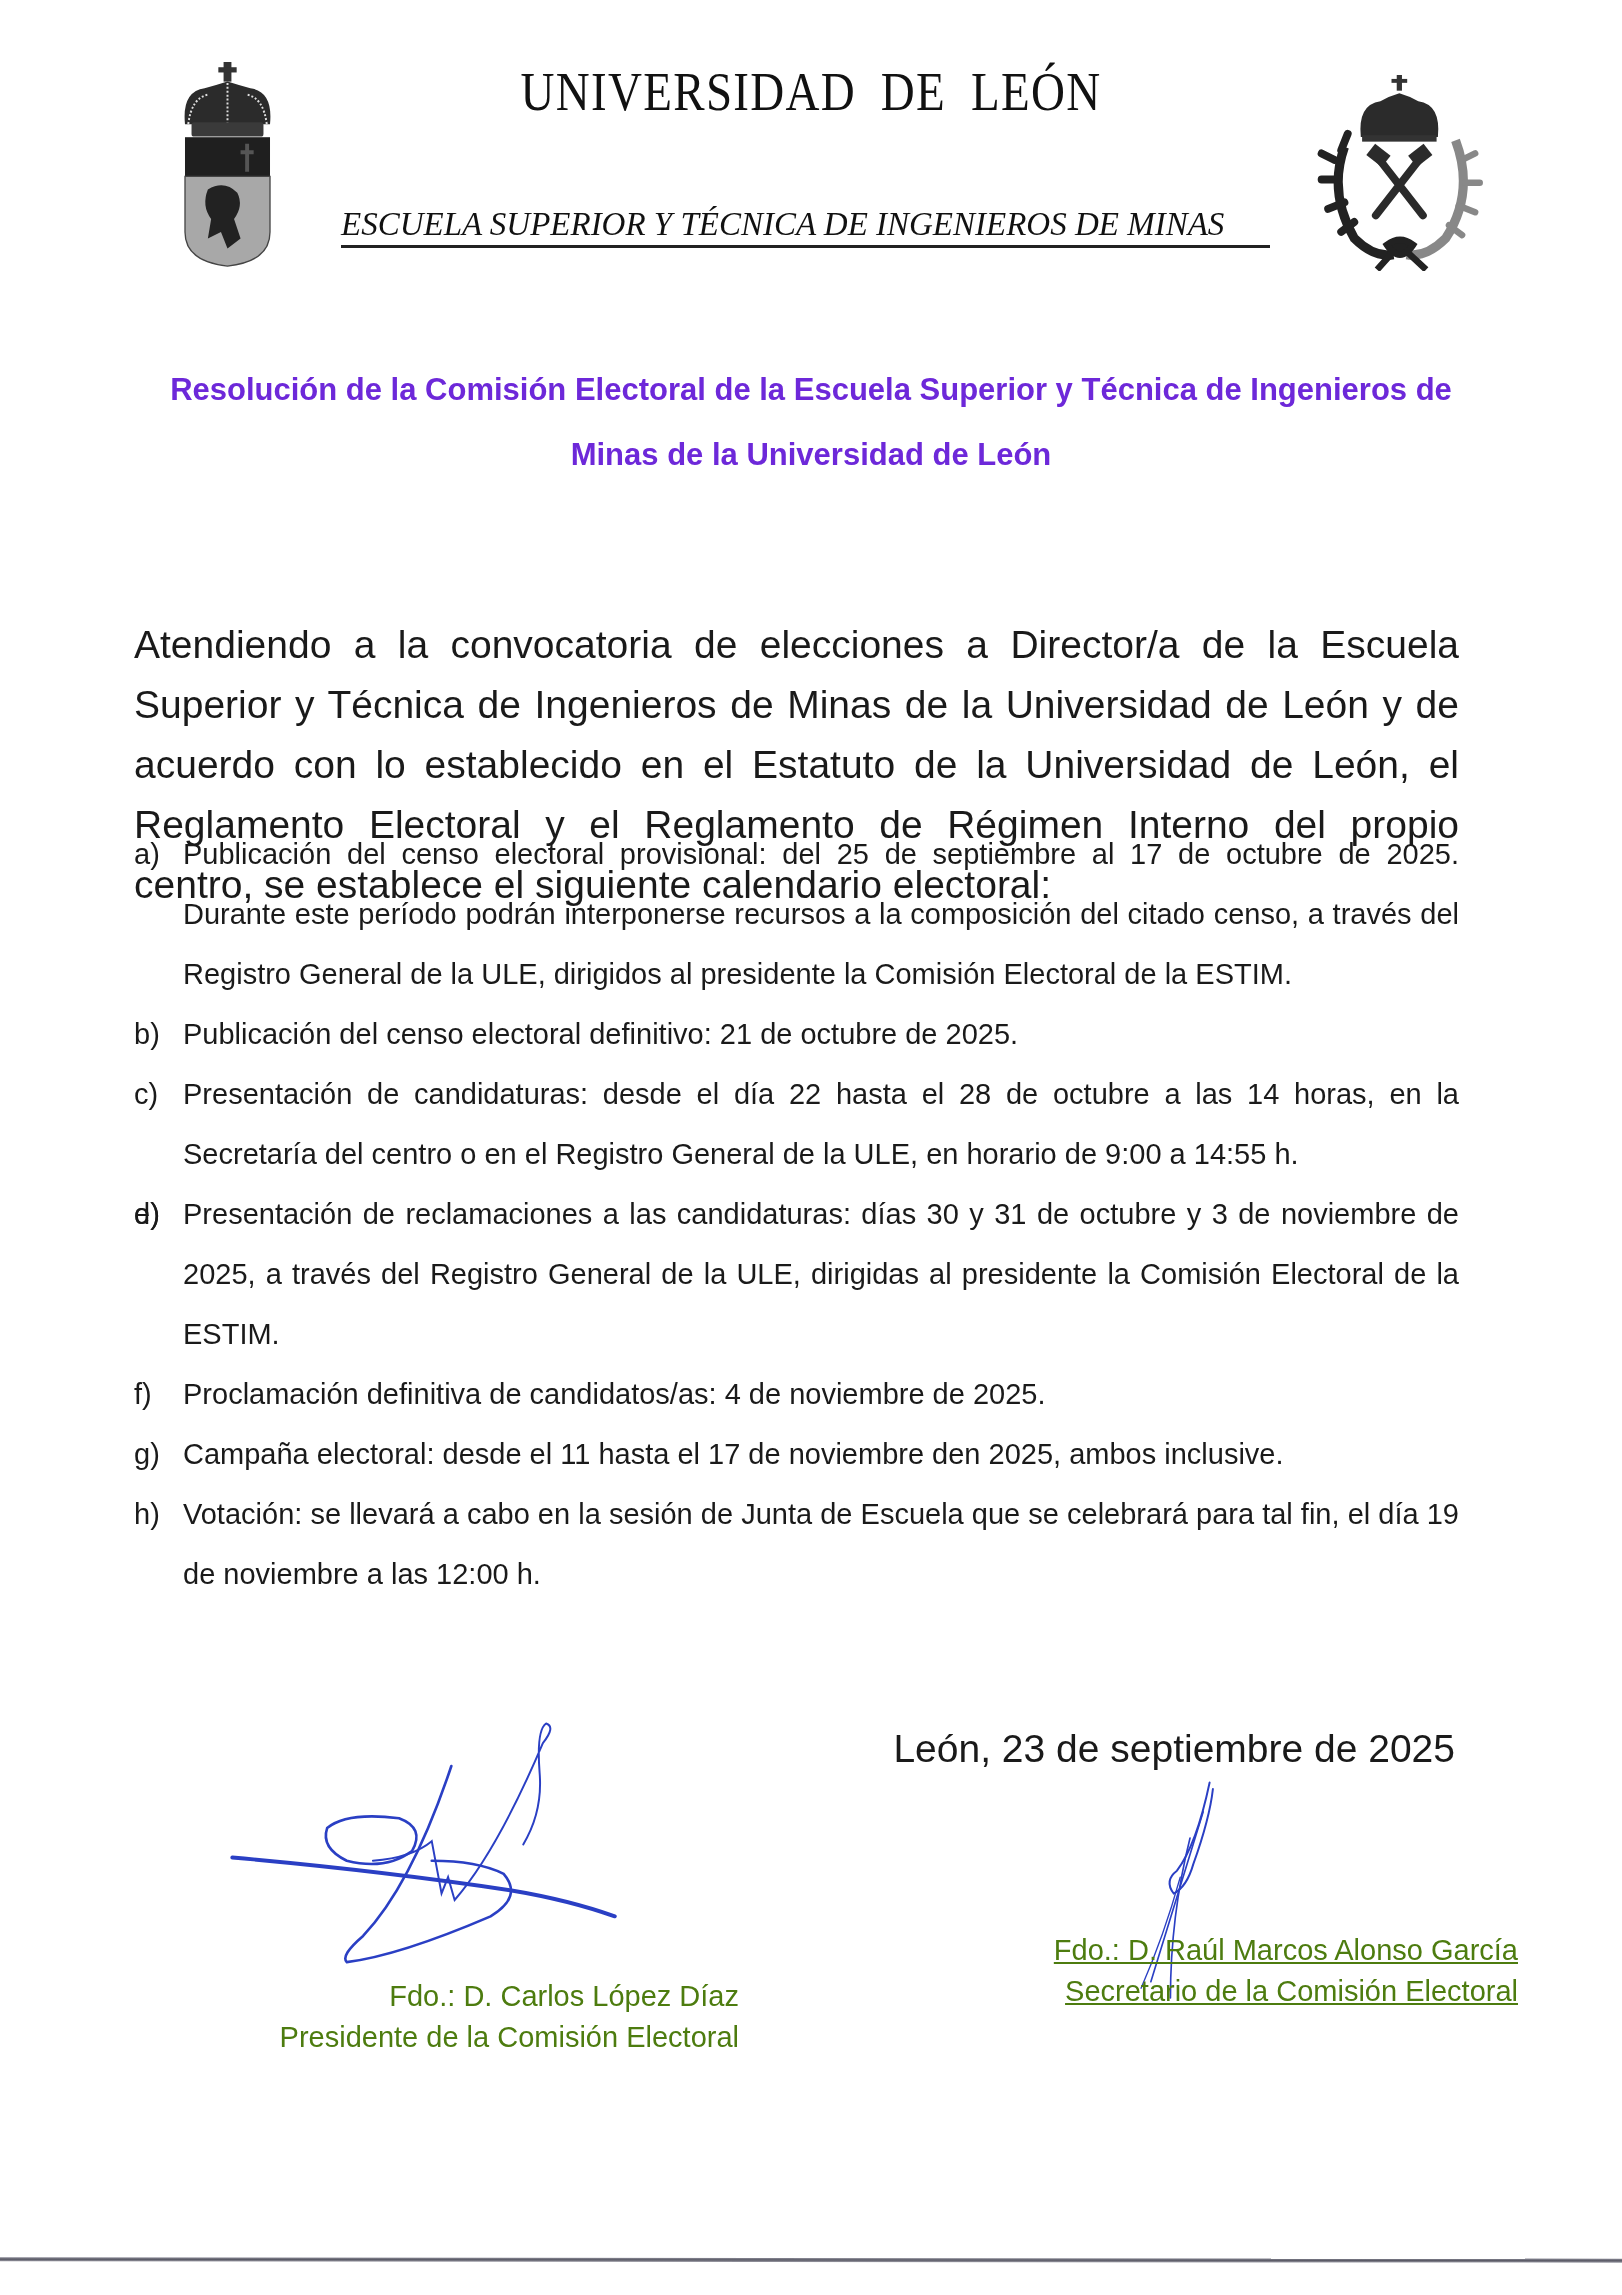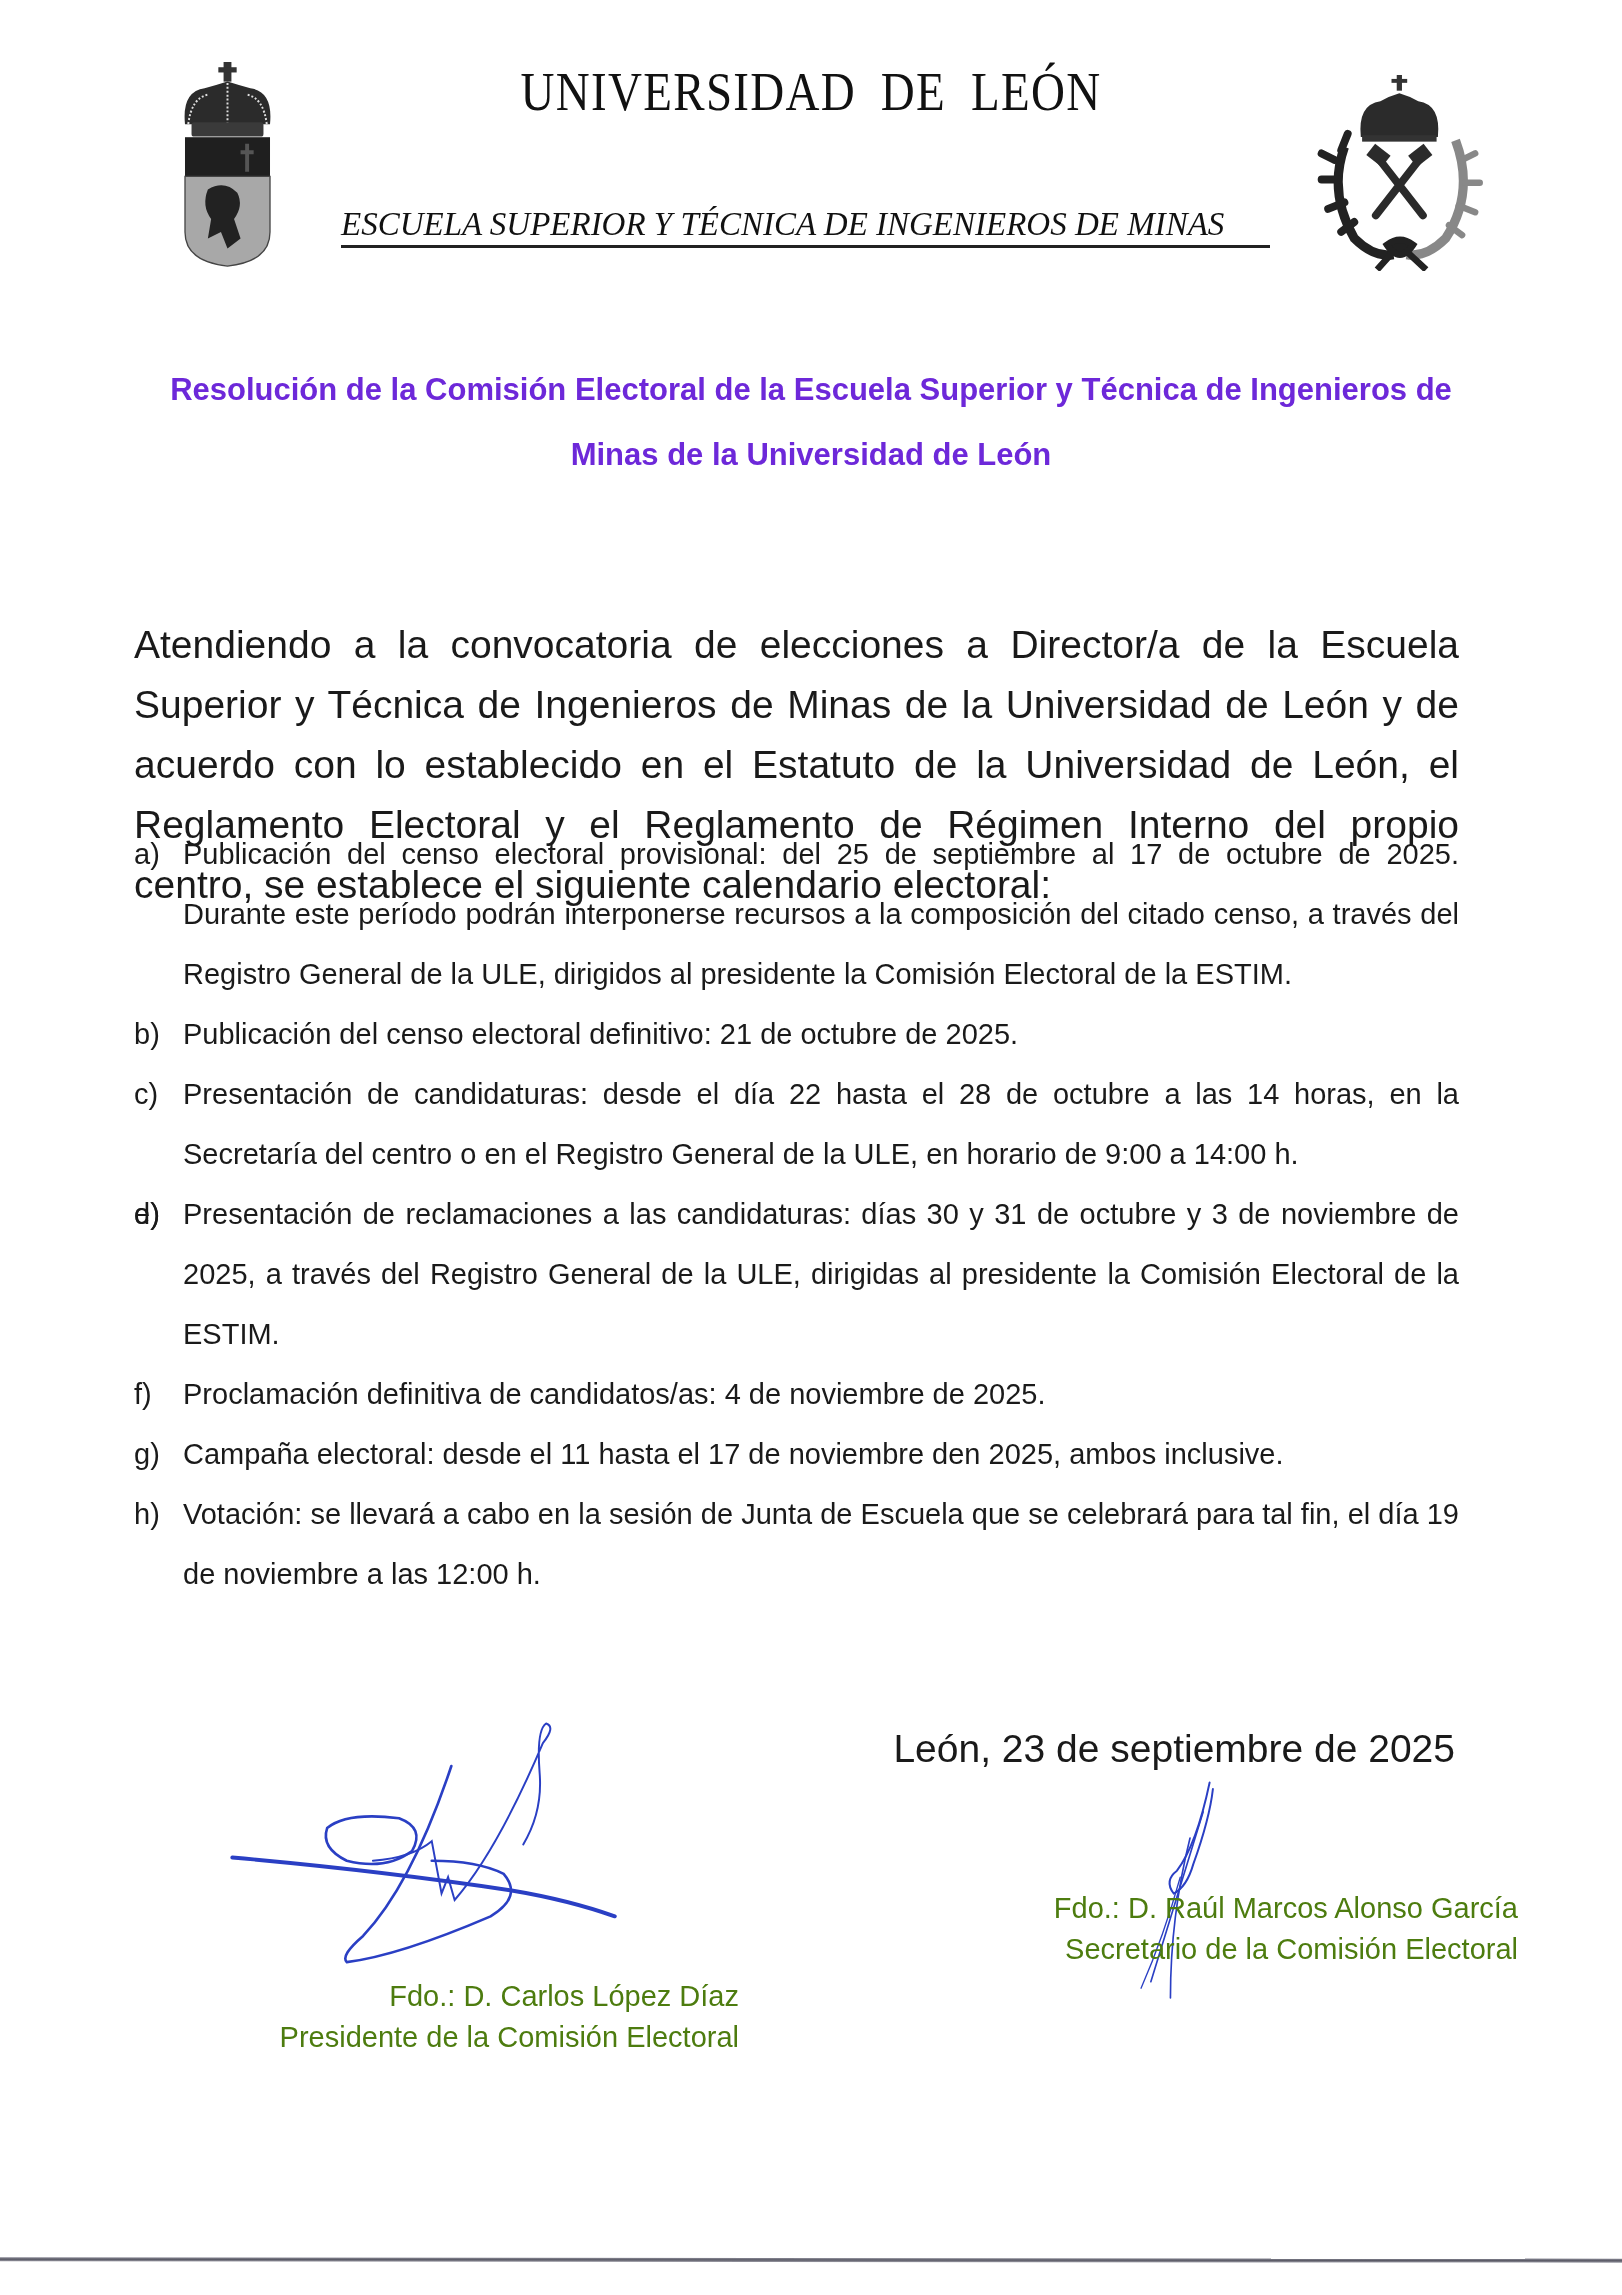--- a/index.html
+++ b/index.html
@@ -76,21 +76,21 @@
     position: absolute; right: 167px; top: 1727px;
     font-size: 39px; color: #1a1a1a; white-space: nowrap;
   }
   .sig-left-svg { position: absolute; left: 216px; top: 1720px; width: 523px; height: 275px; }
   .sig-right-svg { position: absolute; left: 1079px; top: 1766px; width: 209px; height: 242px; }
   .signer {
     position: absolute; text-align: right; font-size: 29px; line-height: 41px; color: #4d7c0f;
     white-space: nowrap;
   }
   .signer-left { left: 196px; width: 543px; top: 1976px; }
-  .signer-right { left: 864px; width: 654px; top: 1888px; }
+  .signer-right { left: 864px; width: 654px; top: 1930px; text-decoration: underline; }
 
   .bottom-rule {
     position: absolute; left: 0; width: 1622px; top: 2258px; height: 3.9px;
     background: linear-gradient(#8a8a96, #5a5a66, #9a9aa4);
     transform: rotate(0.05deg);
   }
 </style>
 </head>
 <body>
 
@@ -134,21 +134,21 @@
   <div class="res-title">
     <div>Resolución de la Comisión Electoral de la Escuela Superior y Técnica de Ingenieros de</div>
     <div>Minas de la Universidad de León</div>
   </div>
 
   <p class="intro">Atendiendo a la convocatoria de elecciones a Director/a de la Escuela Superior y Técnica de Ingenieros de Minas de la Universidad de León y de acuerdo con lo establecido en el Estatuto de la Universidad de León, el Reglamento Electoral y el Reglamento de Régimen Interno del propio centro, se establece el siguiente calendario electoral:</p>
 
   <ul class="list">
     <li><span class="marker">a)</span><span>Publicación del censo electoral provisional: del 25 de septiembre al 17 de octubre de 2025. Durante este período podrán interponerse recursos a la composición del citado censo, a través del Registro General de la ULE, dirigidos al presidente la Comisión Electoral de la ESTIM.</span></li>
     <li><span class="marker">b)</span><span>Publicación del censo electoral definitivo: 21 de octubre de 2025.</span></li>
-    <li><span class="marker">c)</span><span>Presentación de candidaturas: desde el día 22 hasta el 28 de octubre a las 14 horas, en la Secretaría del centro o en el Registro General de la ULE, en horario de 9:00 a 14:00 h.</span></li>
+    <li><span class="marker">c)</span><span>Presentación de candidaturas: desde el día 22 hasta el 28 de octubre a las 14 horas, en la Secretaría del centro o en el Registro General de la ULE, en horario de 9:00 a 14:55 h.</span></li>
     <li><span class="marker">d)</span></li>
     <li><span class="marker">e)</span><span>Presentación de reclamaciones a las candidaturas: días 30 y 31 de octubre y 3 de noviembre de 2025, a través del Registro General de la ULE, dirigidas al presidente la Comisión Electoral de la ESTIM.</span></li>
     <li><span class="marker">f)</span><span>Proclamación definitiva de candidatos/as: 4 de noviembre de 2025.</span></li>
     <li><span class="marker">g)</span><span>Campaña electoral: desde el 11 hasta el 17 de noviembre den 2025, ambos inclusive.</span></li>
     <li><span class="marker">h)</span><span>Votación: se llevará a cabo en la sesión de Junta de Escuela que se celebrará para tal fin, el día 19 de noviembre a las 12:00 h.</span></li>
   </ul>
 
   <div class="place-date">León, 23 de septiembre de 2025</div>
 
   <svg class="sig-left-svg" viewBox="0 0 800 420" fill="none" stroke="#2a3fc4" stroke-linecap="round">

